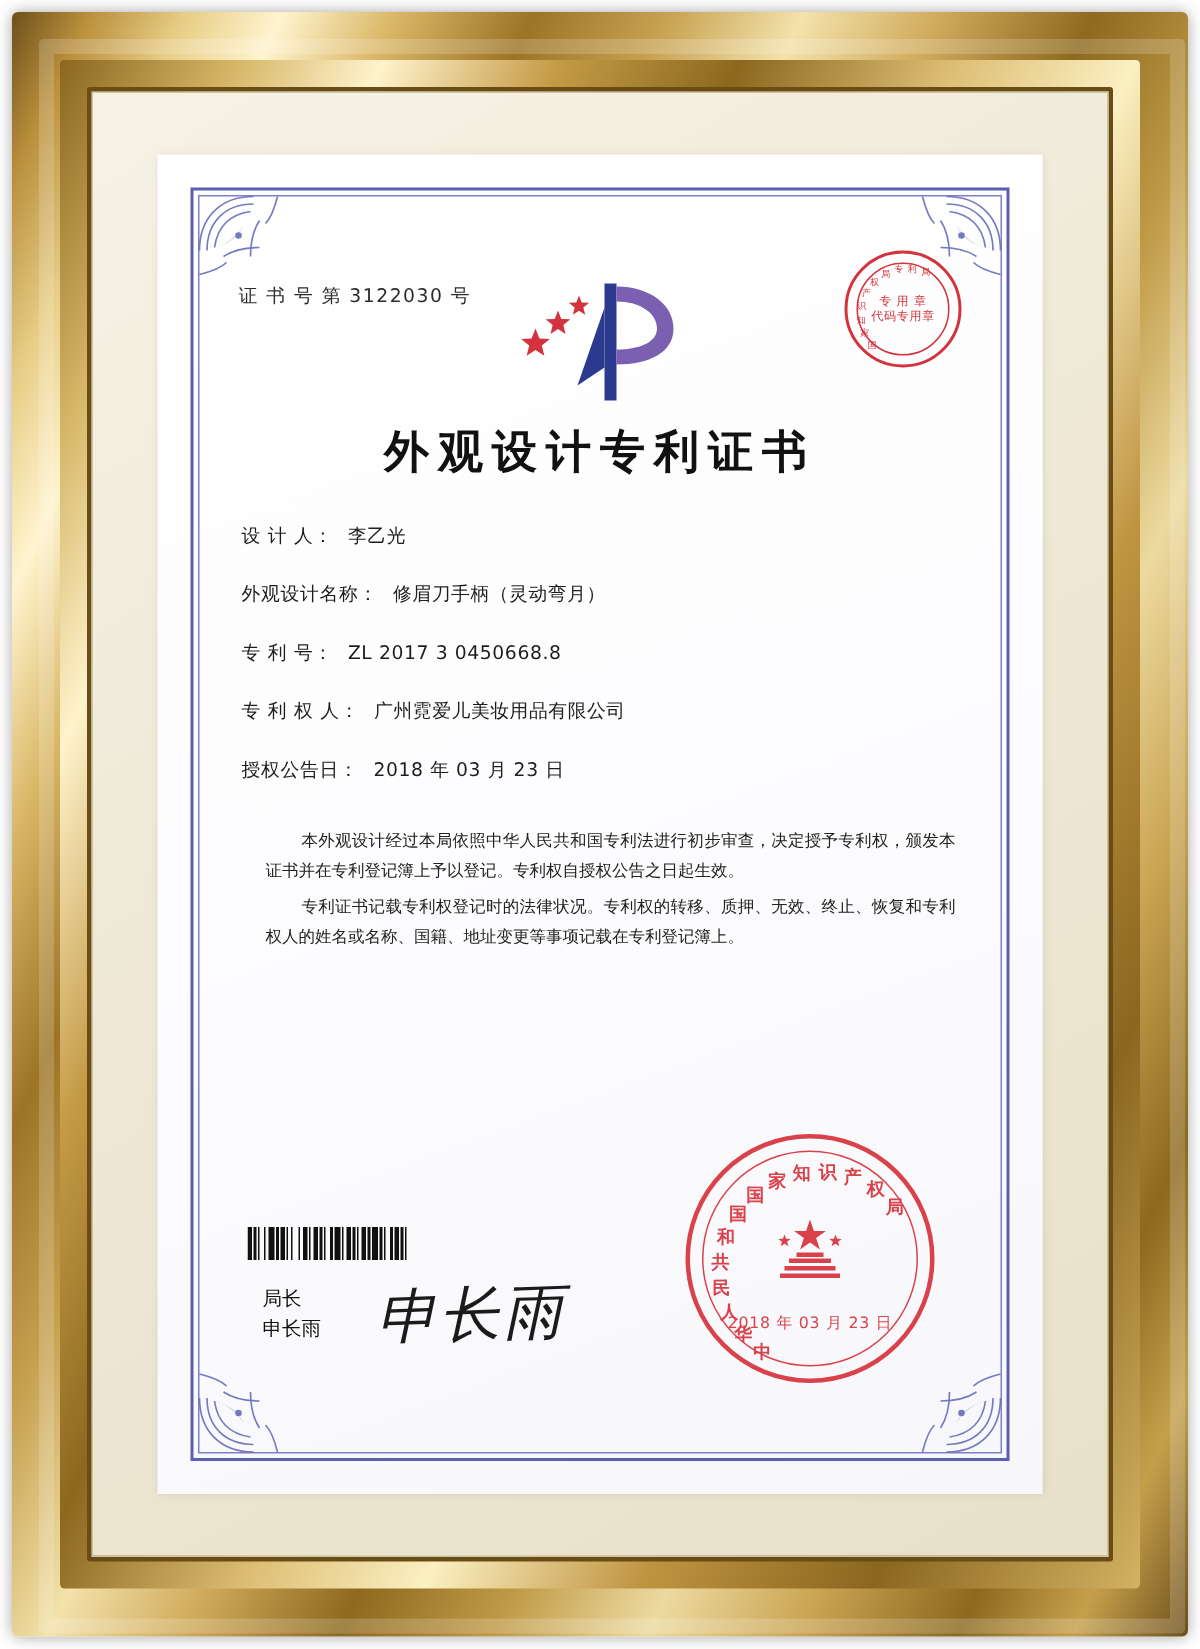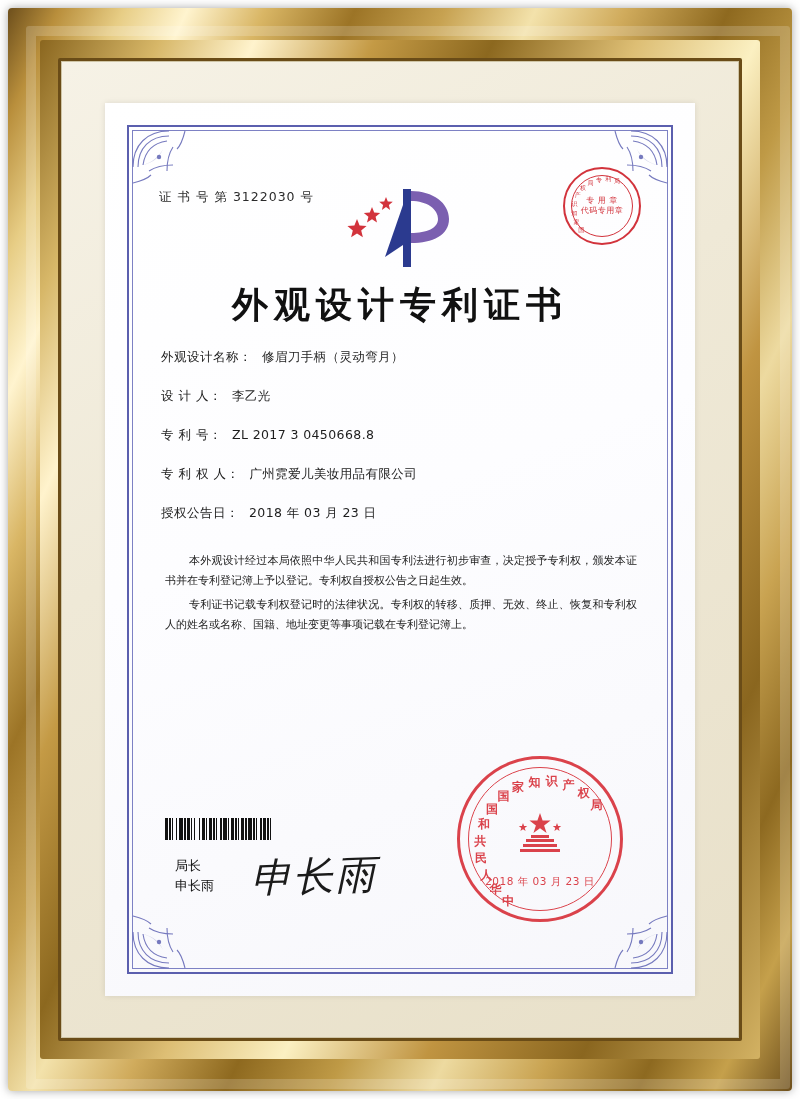--- a/index.html
+++ b/index.html
@@ -183,21 +183,21 @@
     letter-spacing: 0.5px;
   }
 
   .title {
     position: absolute;
     left: 0; right: 0;
     top: 130px;
     text-align: center;
     font-family: "DejaVu Sans", sans-serif;
     font-weight: bold;
-    font-size: 36px;
+    font-size: 30px;
     letter-spacing: 6px;
     color: #111;
   }
 
   .fields {
     position: absolute;
     left: 6px;
     right: 6px;
     top: 198px;
     font-family: "DejaVu Sans", sans-serif;
@@ -214,21 +214,21 @@
     white-space: nowrap;
     letter-spacing: 0.5px;
   }
   .field-value {
     margin-left: 10px;
     letter-spacing: 0.4px;
   }
 
   .paragraphs {
     position: absolute;
-    left: 10px;
+    left: 22px;
     right: 8px;
     top: 400px;
     font-family: "DejaVu Sans", sans-serif;
     font-size: 11px;
     line-height: 1.85;
     color: #222;
     text-align: justify;
   }
   .paragraphs p {
     margin: 0 0 3px 0;
@@ -435,26 +435,26 @@
       <div class="seal-center-text">
         <div>专 用 章</div>
         <div>代码专用章</div>
       </div>
     </div>
 
     <div class="title">外观设计专利证书</div>
 
     <div class="fields">
       <div class="field-row">
+        <span class="field-label">设 计 人：</span>
+        <span class="field-value">李乙光</span>
+      </div>
+      <div class="field-row">
         <span class="field-label">外观设计名称：</span>
         <span class="field-value">修眉刀手柄（灵动弯月）</span>
-      </div>
-      <div class="field-row">
-        <span class="field-label">设 计 人：</span>
-        <span class="field-value">李乙光</span>
       </div>
       <div class="field-row">
         <span class="field-label">专 利 号：</span>
         <span class="field-value">ZL 2017 3 0450668.8</span>
       </div>
       <div class="field-row">
         <span class="field-label">专 利 权 人：</span>
         <span class="field-value">广州霓爱儿美妆用品有限公司</span>
       </div>
       <div class="field-row">

